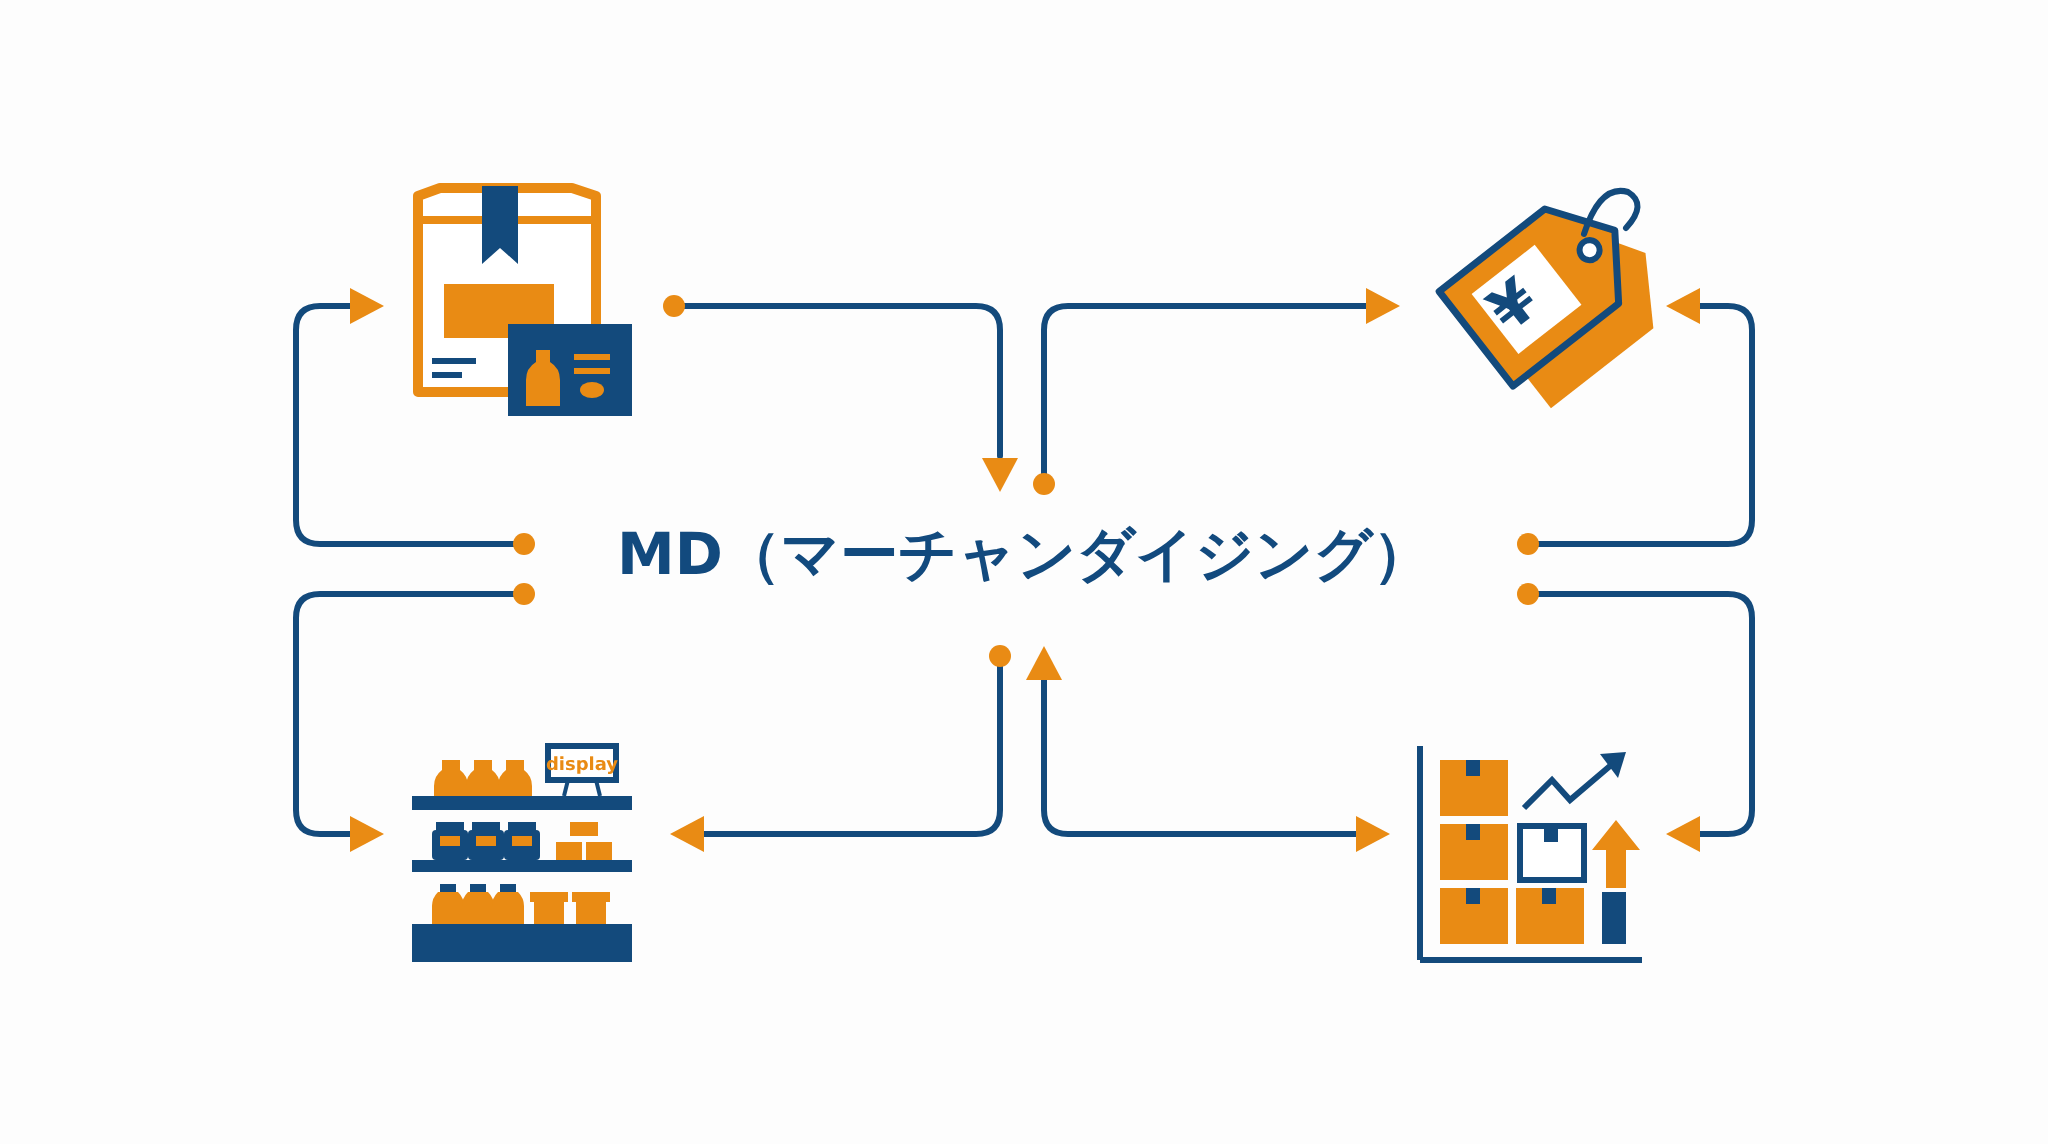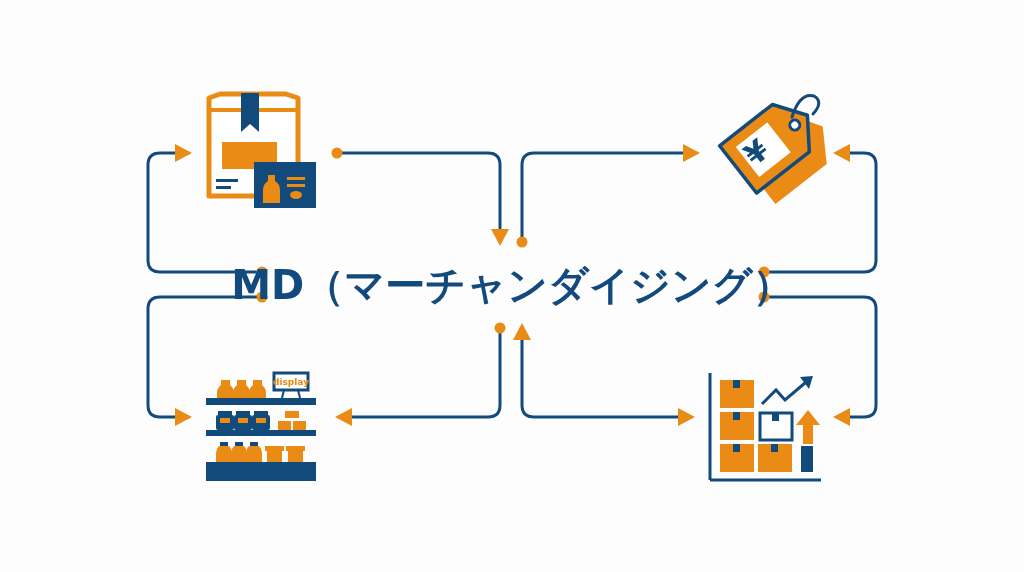--- a/index.html
+++ b/index.html
@@ -7,21 +7,21 @@
     width: 1024px; height: 572px; overflow: hidden;
     background: #fdfdfd;
     font-family: "DejaVu Sans", sans-serif;
     position: relative;
   }
   #diagram { position: absolute; left: 0; top: 0; }
   .title {
     position: absolute; left: 0; top: 258px; width: 1024px;
     text-align: center;
     font-family: "DejaVu Sans", sans-serif;
-    font-weight: bold; font-size: 40px; letter-spacing: 0px;
+    font-weight: bold; font-size: 29px; letter-spacing: 0px;
     color: #124a7e;
   }
 </style>
 </head>
 <body>
 
 <svg id="diagram" width="1024" height="572" viewBox="0 0 1024 572">
   <defs></defs>
 
   <g fill="none" stroke="#134a7c" stroke-width="3" stroke-linecap="round" stroke-linejoin="round">

